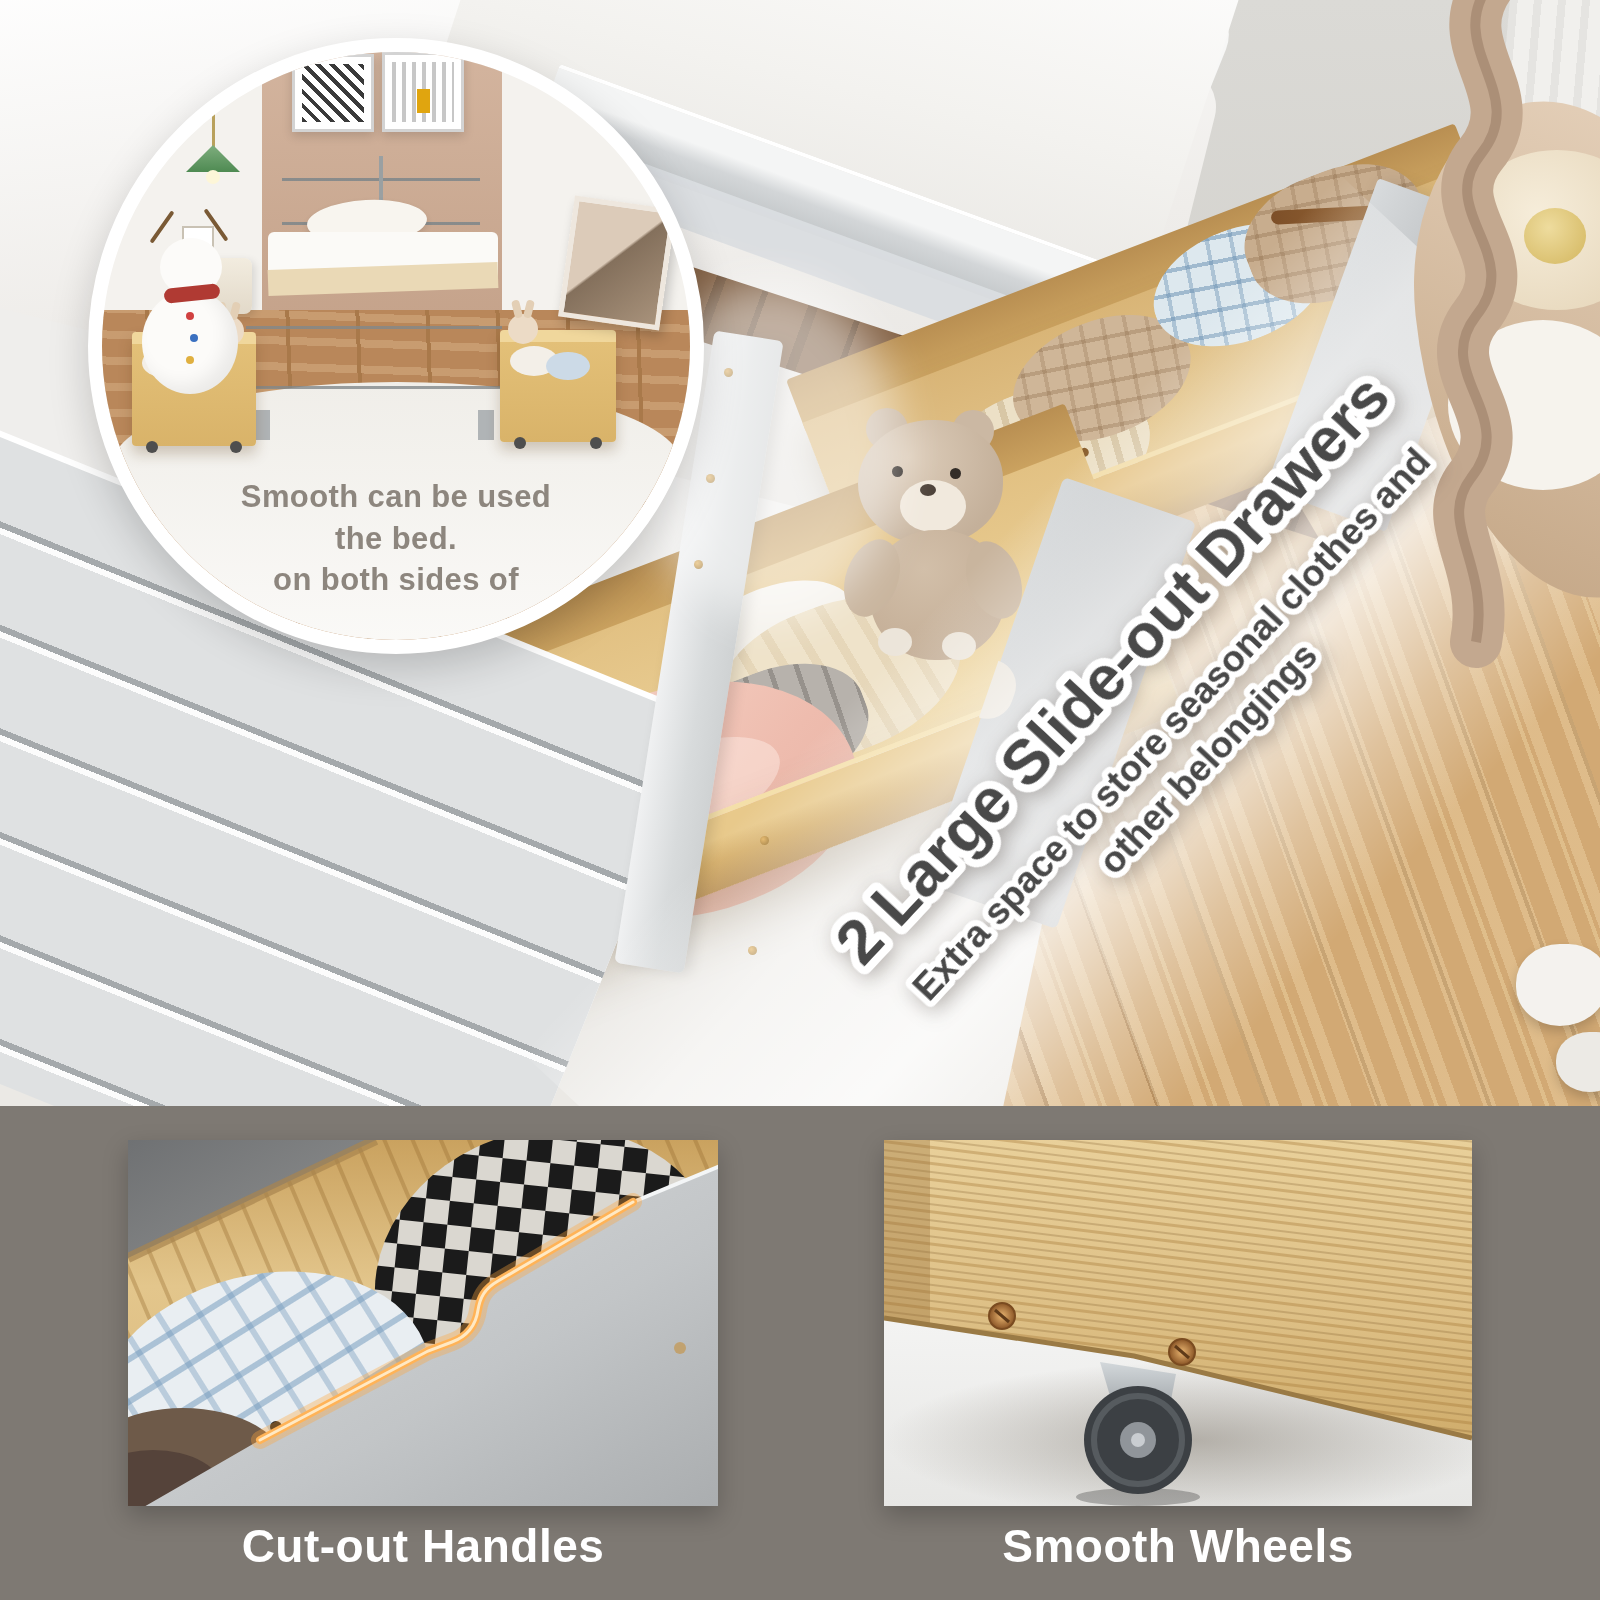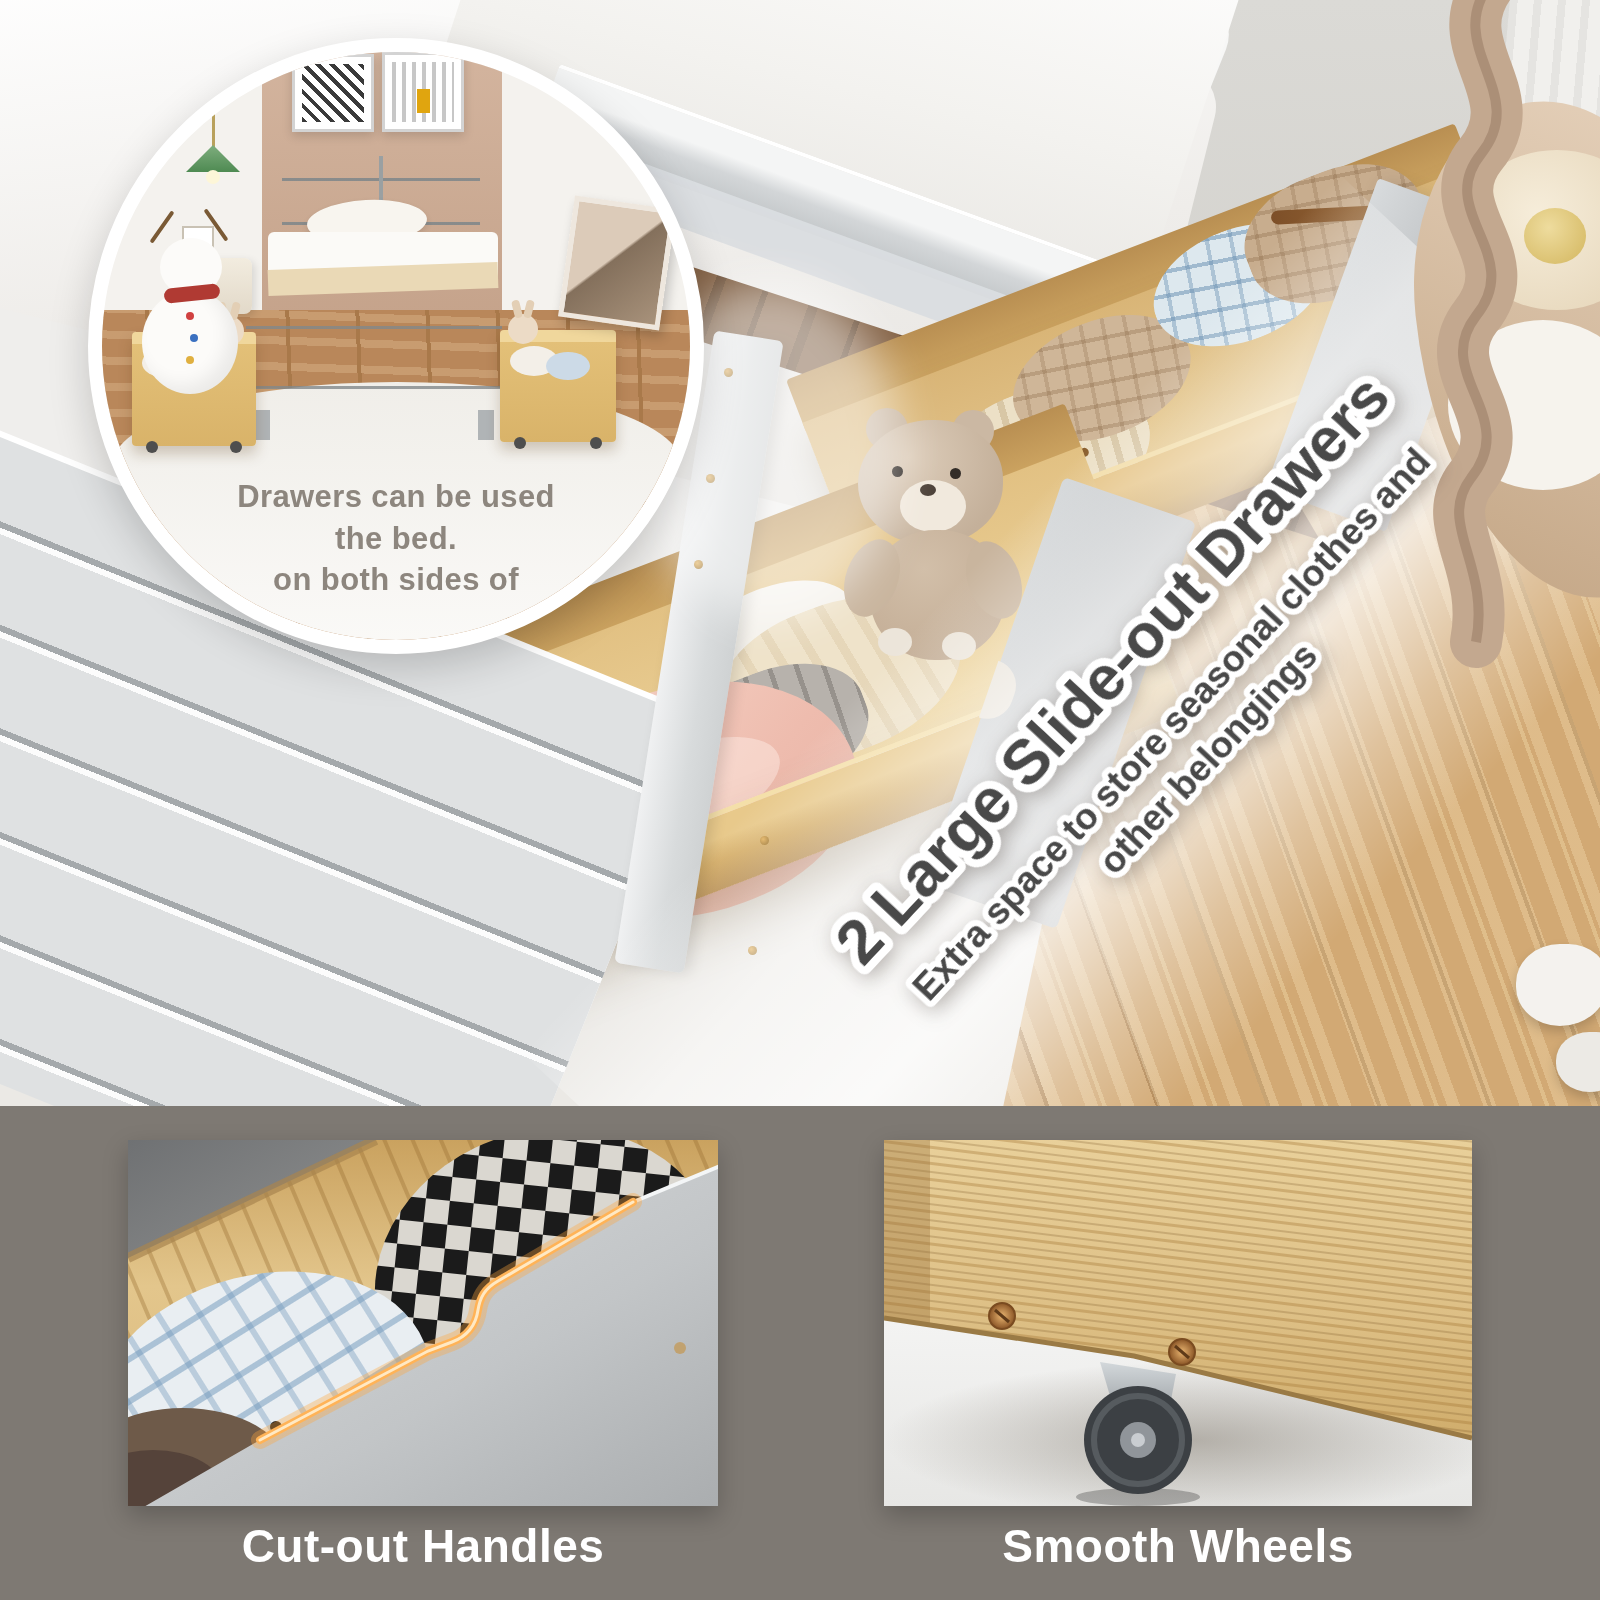--- a/index.html
+++ b/index.html
@@ -286,21 +286,21 @@
         <div class="abs sm-dot" style="left:44px;top:22px;background:#d04040"></div>
         <div class="abs sm-dot" style="left:48px;top:44px;background:#3a70c0"></div>
         <div class="abs sm-dot" style="left:44px;top:66px;background:#e0b040"></div>
       </div>
       <div class="abs sm-head"></div>
       <div class="abs sm-ant" style="left:58px;top:156px;transform:rotate(35deg)"></div>
       <div class="abs sm-ant" style="left:112px;top:154px;transform:rotate(-35deg)"></div>
       <div class="abs sm-scarf"></div>
       <div class="abs ci-canvas"></div>
       <div class="abs ci-caption">
-        <span>Drawers can be used</span>
+        <span>Smooth can be used</span>
         <span>the bed.</span>
         <span>on both sides of</span>
       </div>
     </div>
   </div>
 
   <div class="abs" id="band">
 
     <div class="abs fpanel" id="panelHandles">
       <svg width="590" height="366" viewBox="0 0 590 366">

